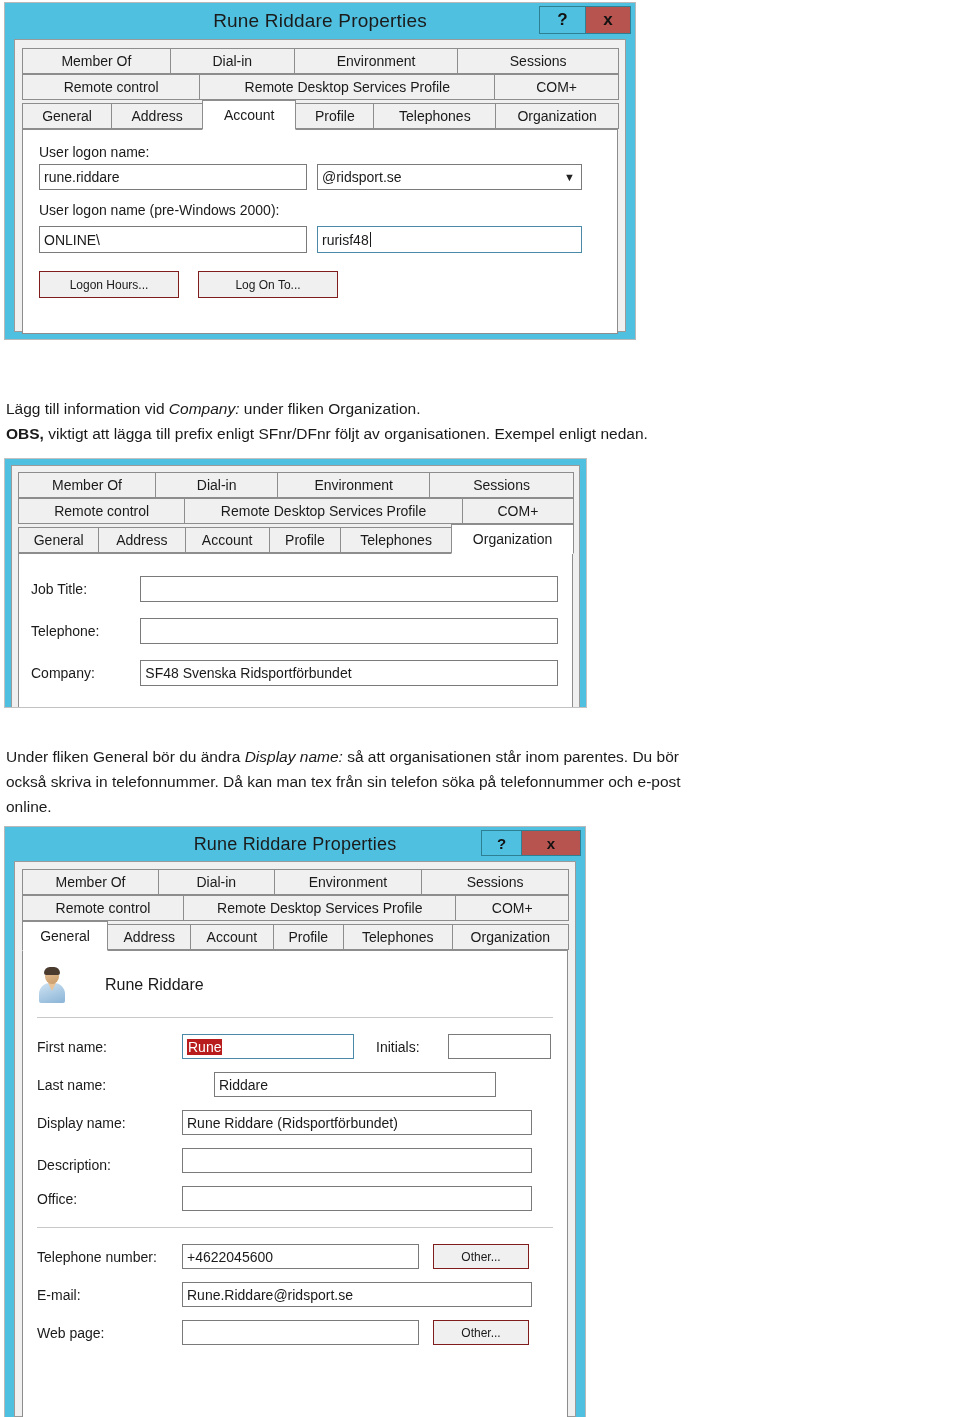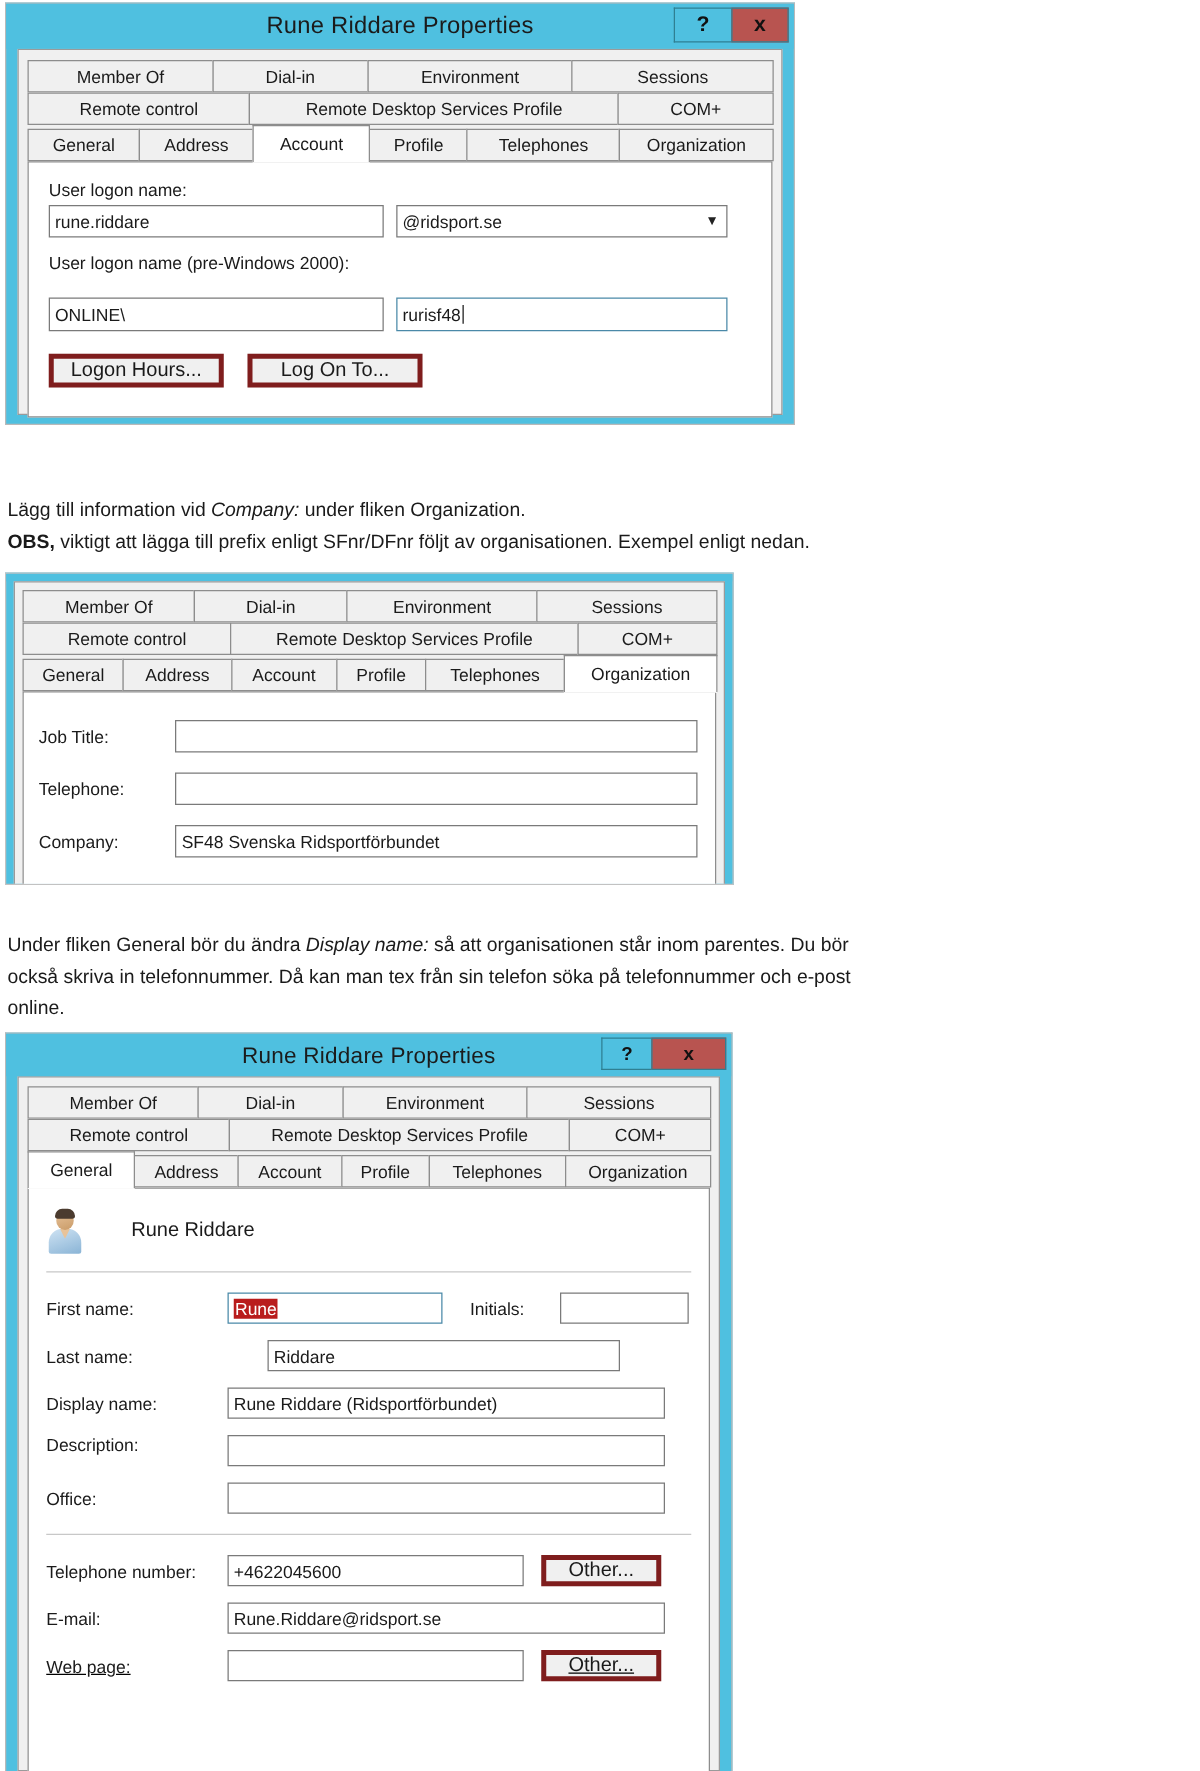--- a/index.html
+++ b/index.html
@@ -142,23 +142,23 @@
     color: #1a1a1a;
     display: flex;
     align-items: center;
     justify-content: space-between;
     padding: 0 6px 0 4px;
     white-space: nowrap;
   }
   .chev { font-size: 11px; color: #222; }
   .btn {
     background: #f0f0f0;
-    border: 4px solid #7f1d1d;
-    box-sizing: border-box;
-    font-size: 16px;
+    border: 1px solid #7f1d1d;
+    box-sizing: border-box;
+    font-size: 12px;
     color: #1a1a1a;
     display: flex;
     align-items: center;
     justify-content: center;
     white-space: nowrap;
     font-family: "Liberation Sans", sans-serif;
   }
   .hr-sep {
     border-top: 1px solid #c8c8c8;
     width: 100%;
@@ -245,21 +245,21 @@
         <div class="fld-label" style="margin-bottom:4px;">User logon name:</div>
 
         <div style="display:flex; gap:10px; margin-bottom:12px;">
           <div class="textbox" style="width:268px; height:26px;">rune.riddare</div>
           <div class="combo" style="width:265px; height:26px;">
             <span>@ridsport.se</span>
             <span class="chev">▼</span>
           </div>
         </div>
 
-        <div class="fld-label" style="margin-bottom:20px;">User logon name (pre-Windows 2000):</div>
+        <div class="fld-label" style="margin-bottom:8px;">User logon name (pre-Windows 2000):</div>
 
         <div style="display:flex; gap:10px; margin-bottom:18px;">
           <div class="textbox" style="width:268px; height:27px;">ONLINE\</div>
           <div class="textbox focused" style="width:265px; height:27px;">
             <span>rurisf48</span>
               <span class="caret"></span>
           </div>
         </div>
 
         <div style="display:flex; gap:19px;">
@@ -398,21 +398,21 @@
         <div style="display:flex; align-items:center; margin-bottom:13px;">
           <div class="fld-label" style="width:145px;">Last name:</div>
           <div class="textbox" style="width:282px; height:25px;margin-left:32px;">Riddare</div>
         </div>
 
         <div style="display:flex; align-items:center; margin-bottom:13px;">
           <div class="fld-label" style="width:145px;">Display name:</div>
           <div class="textbox" style="width:350px; height:25px;">Rune Riddare (Ridsportförbundet)</div>
         </div>
 
-        <div style="display:flex; align-items:flex-start; margin-bottom:13px;">
+        <div style="display:flex; align-items:flex-end; margin-bottom:13px;">
           <div class="fld-label" style="width:145px;">Description:</div>
           <div class="textbox" style="width:350px; height:25px;"></div>
         </div>
 
         <div style="display:flex; align-items:center; margin-bottom:16px;">
           <div class="fld-label" style="width:145px;">Office:</div>
           <div class="textbox" style="width:350px; height:25px;"></div>
         </div>
 
         <div class="hr-sep" style="margin-bottom:16px;"></div>
@@ -421,21 +421,21 @@
           <div class="fld-label" style="width:145px;">Telephone number:</div>
           <div class="textbox" style="width:237px; height:25px;">+4622045600</div>
           <div class="btn" style="width:96px; height:25px; margin-left:14px;">Other...</div>
         </div>
 
         <div style="display:flex; align-items:center; margin-bottom:13px;">
           <div class="fld-label" style="width:145px;">E-mail:</div>
           <div class="textbox" style="width:350px; height:25px;">Rune.Riddare@ridsport.se</div>
         </div>
 
-        <div style="display:flex; align-items:center;text-decoration:underline;">
+        <div style="display:flex; align-items:center;">
           <div class="fld-label" style="width:145px;">Web page:</div>
           <div class="textbox" style="width:237px; height:25px;"></div>
           <div class="btn" style="width:96px; height:25px; margin-left:14px;">Other...</div>
         </div>
 
       </div>
     </div>
   </div>
 </div>
 

